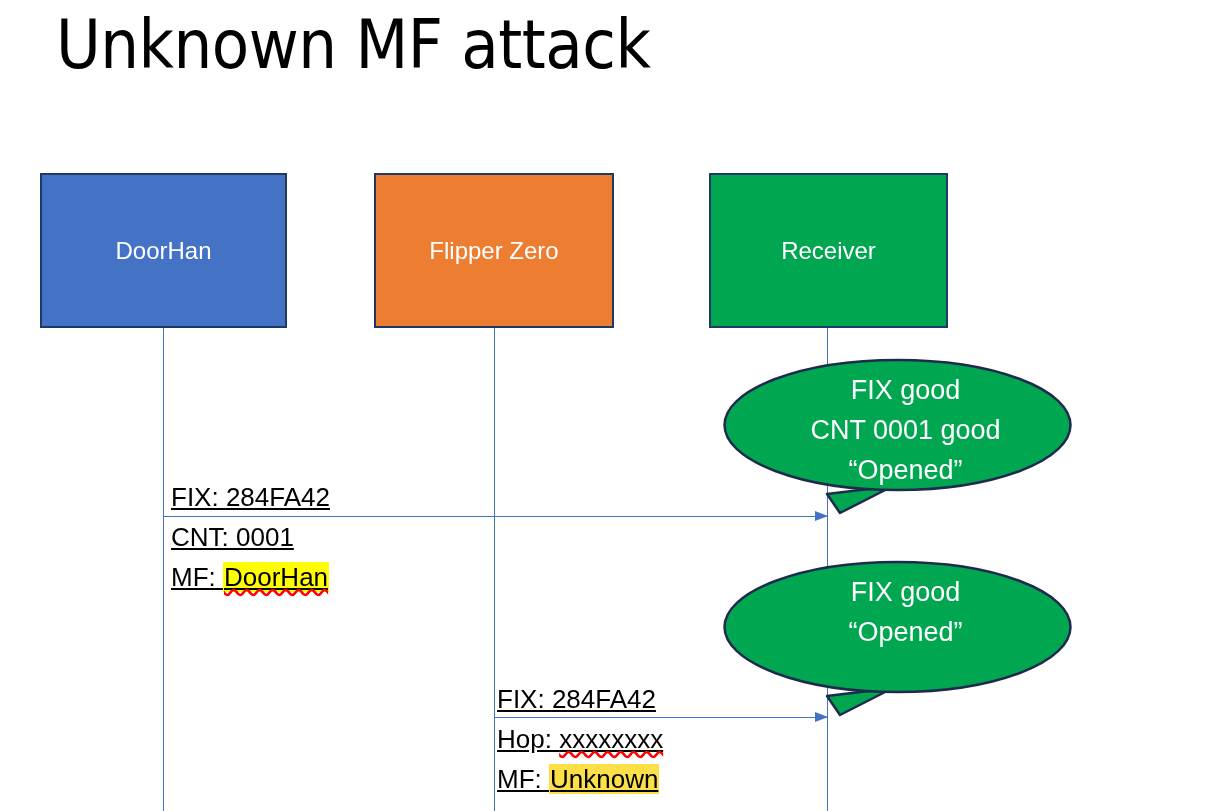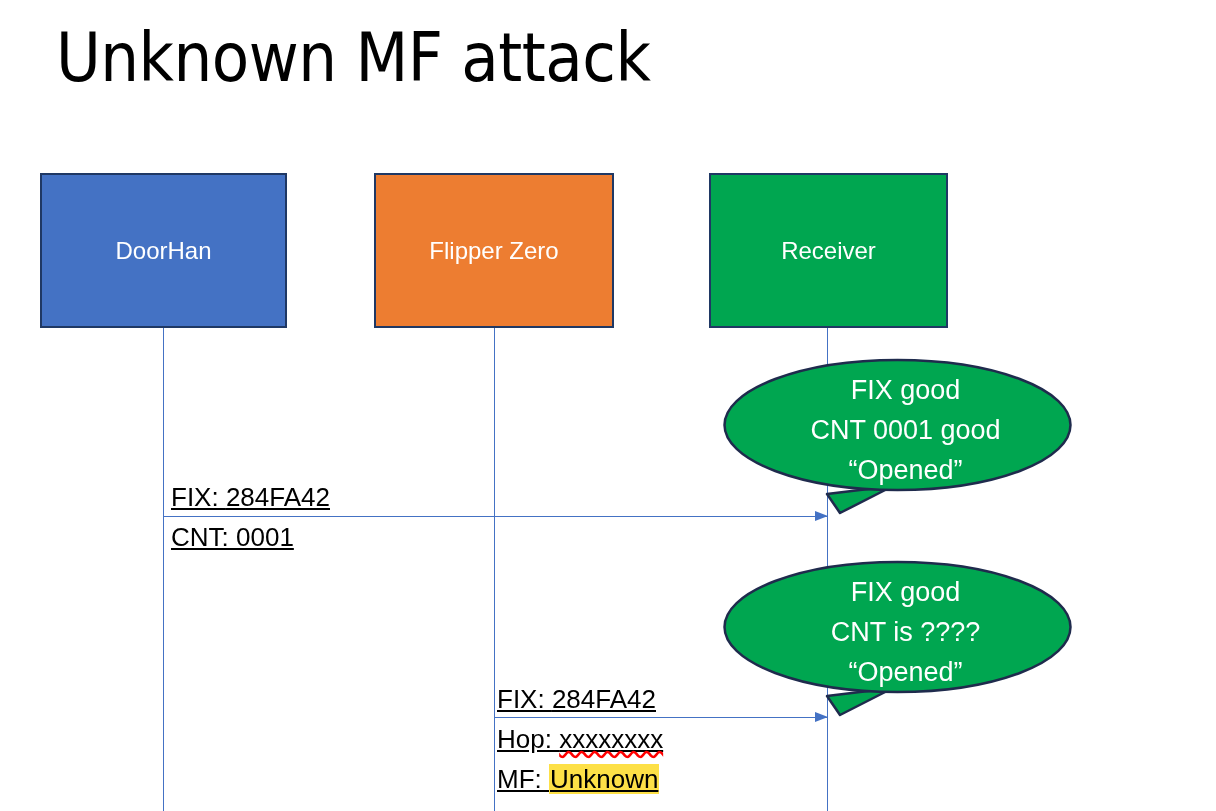--- a/index.html
+++ b/index.html
@@ -20,21 +20,21 @@
     position: absolute;
     inset: 0;
     width: 1216px;
     height: 811px;
   }
 
   
   .slide-title {
     position: absolute;
     left: 56px;
-    top: 16px;
+    top: 3px;
     font-size: 68px;
     line-height: 84px;
     font-weight: 400;
     color: #000000;
     letter-spacing: -0.5px;
     font-family: "DejaVu Sans Condensed", "Liberation Sans", sans-serif;
     white-space: nowrap;
   }
 
   
@@ -161,20 +161,21 @@
   <div class="lifeline" id="lifeline-flipper"></div>
   <div class="lifeline" id="lifeline-receiver"></div>
 
   <div class="msg-arrow" id="arrow-1"></div>
 
   <div class="msg-arrow" id="arrow-2"></div>
 
   <div class="msg-text" id="msg-1">
     <span class="msg-line"><span>FIX: </span><span>284FA42</span></span>
     <span class="msg-line"><span>CNT: </span><span>0001</span></span>
+    <span class="msg-line"><span>MF: </span><span class="hl sp">DoorHan</span></span>
   </div>
 
   <div class="msg-text" id="msg-2">
     <span class="msg-line"><span>FIX: </span><span>284FA42</span></span>
     <span class="msg-line"><span>Hop: </span><span class="sp">xxxxxxxx</span></span>
     <span class="msg-line"><span>MF: </span><span class="hl">Unknown</span></span>
   </div>
 
   <div class="callout" id="callout-1">
     <svg width="349" height="162" viewBox="0 0 349 162">
@@ -188,18 +189,17 @@
     </div>
   </div>
 
   <div class="callout" id="callout-2">
     <svg width="349" height="162" viewBox="0 0 349 162">
       <path d="M 104 136 L 117 155 L 170 128 Z" fill="#00A650" stroke="#1F2B4D" stroke-width="2.5" stroke-linejoin="round"></path>
       <ellipse cx="174.5" cy="67" rx="173" ry="65" fill="#00A650" stroke="#1F2B4D" stroke-width="2.5"></ellipse>
     </svg>
     <div class="callout-text">
       <span class="callout-line">FIX good</span>
-      <span class="callout-line">CNT is ????</span>
       <span class="callout-line">“Opened”</span>
     </div>
   </div>
 
 </div>
 
 </body></html>

